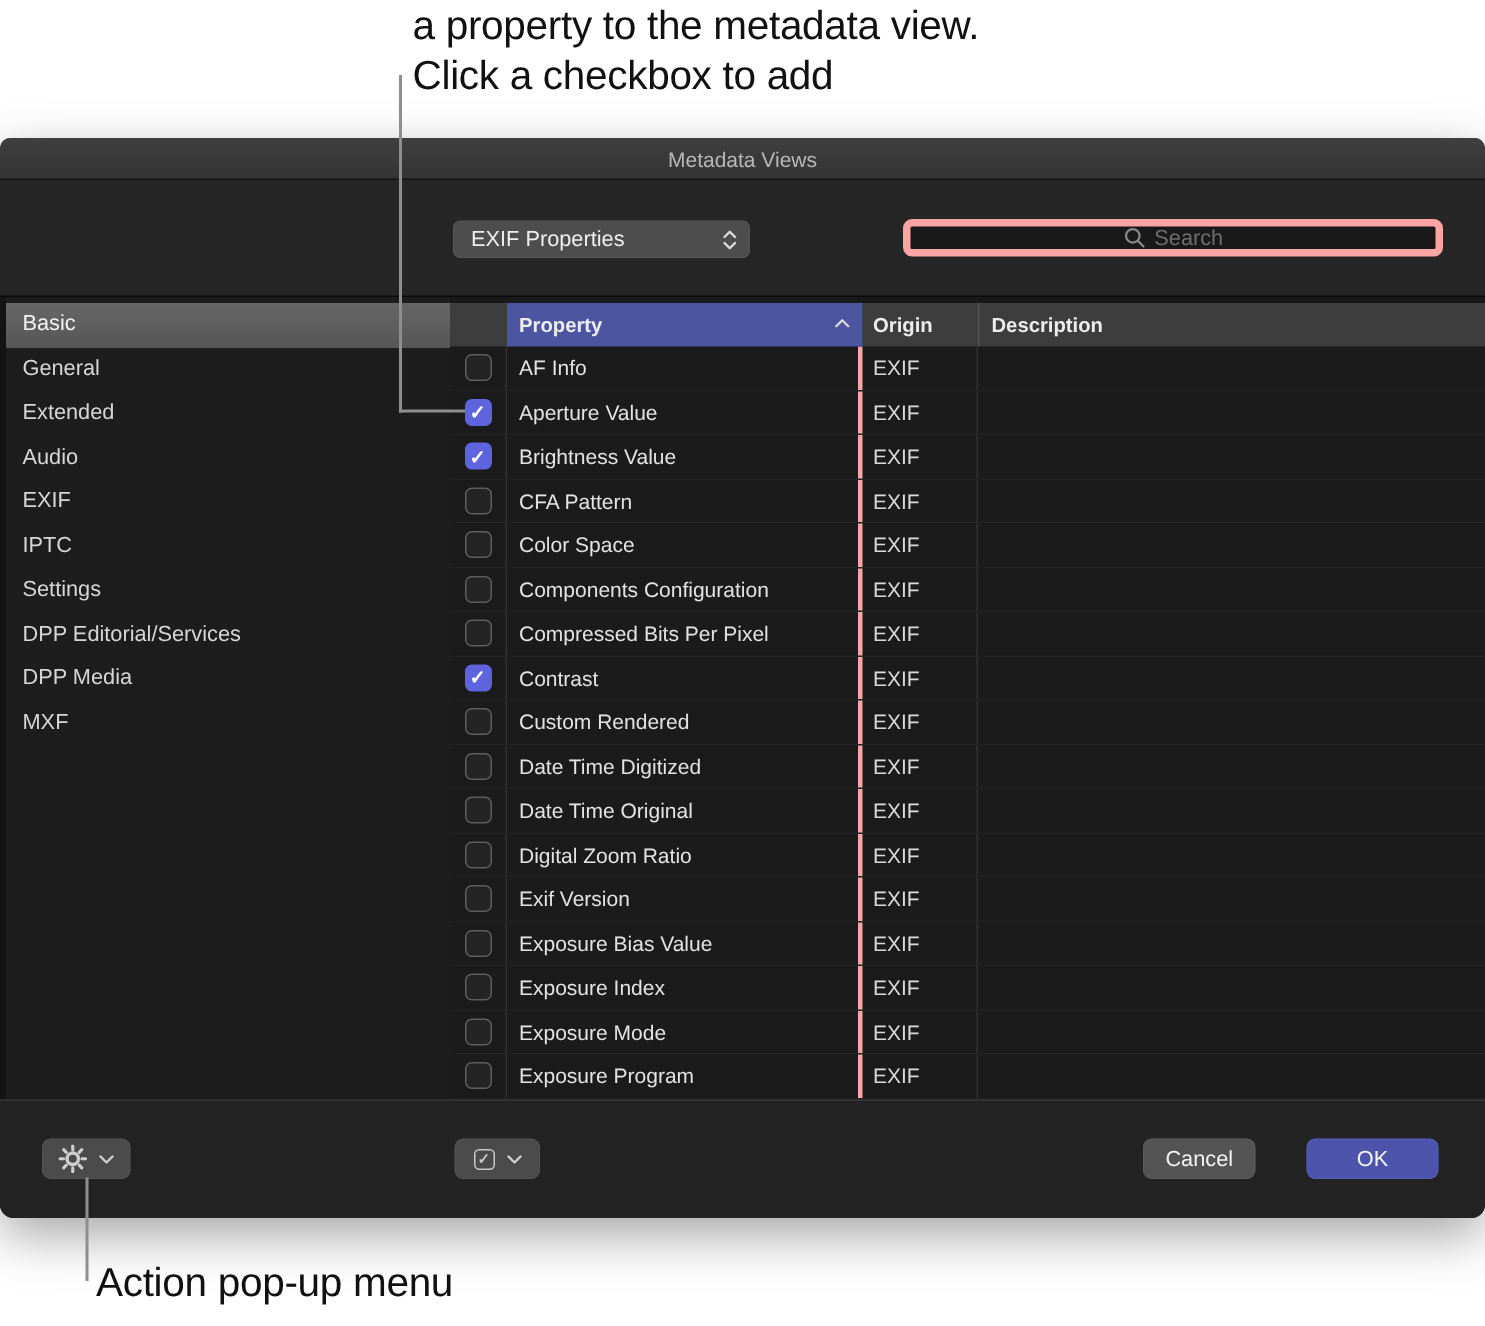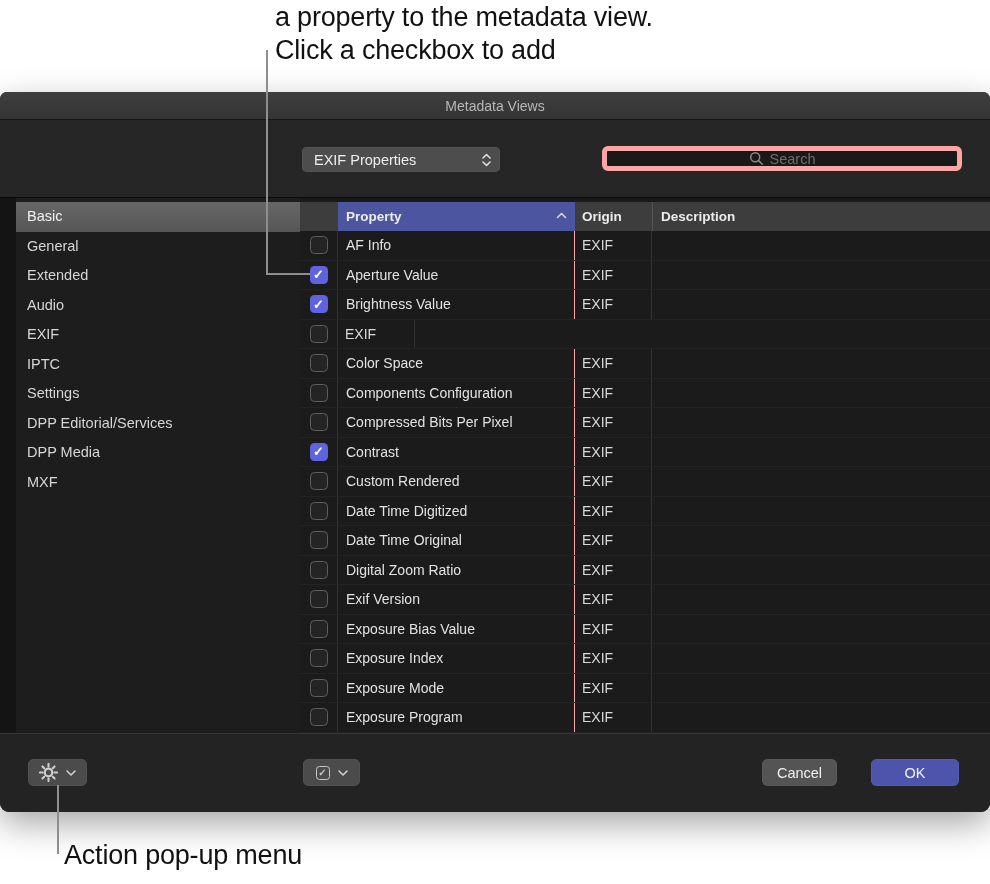--- a/index.html
+++ b/index.html
@@ -31,41 +31,41 @@
               justify-content:space-between; padding:0 8px 0 12px; cursor:default;
               box-shadow:inset 0 0 0 .5px #5a5a5a; }
   .dropdown .val { color:#ededed; font-size:14.5px; }
   .searchfield { position:absolute; left:602px; top:26px; width:360px; height:25px;
                  background:#191919; border:5px solid #fca5a5; border-radius:6px;
                  display:flex; align-items:center; justify-content:center; gap:6px; }
   .searchfield .ph { color:#6e6e6e; font-size:14.5px; }
 
   
   .main { position:relative; height:535px; background:#141414; }
-  .sidebar { position:absolute; left:16px; top:0; width:298px; height:100%;
+  .sidebar { position:absolute; left:4px; top:0; width:298px; height:100%;
              background:#1d1d1d; border-right:2px solid #0c0c0c; padding-top:4px; }
   .side-item { height:29.5px; line-height:29.5px; padding-left:11px;
                font-size:14.5px; color:#d6d6d6; white-space:nowrap; }
   .side-item.selected { background:linear-gradient(#676767,#565656); color:#f2f2f2; }
 
   .table { position:absolute; left:300px; top:0; right:0; height:100%;
            background:#191919; padding-top:4px; }
   .thead { display:flex; height:29px; }
   .th { display:flex; align-items:center; font-size:13.5px; font-weight:bold; color:#ececec; }
   .th-check { width:38px; background:#3d3d3d; }
   .th-prop  { width:237px; background:var(--accent_header,#4c55a0); padding-left:8px;
               position:relative; }
   .th-prop .sortglyph { position:absolute; right:8px; top:10px; }
   .th-origin { width:77px; background:#3d3d3d; padding-left:7px; }
   .th-desc { flex:1; background:#3d3d3d; padding-left:8px; border-left:1px solid #565656; }
 
   .tr { display:flex; height:29.5px; background:#1b1b1b; border-bottom:1px solid #232323; }
   .td { display:flex; align-items:center; font-size:14px; }
   .td-check { width:38px; justify-content:center; border-right:1px solid #323232; }
-  .td-prop  { width:237px; padding-left:8px; color:#e2e2e2; border-right:1px solid #fca5a5; white-space:nowrap; }
+  .td-prop  { width:237px; padding-left:8px; color:#e2e2e2; border-right:3px solid #fca5a5; white-space:nowrap; }
   .td-origin{ width:77px; padding-left:7px; color:#d9d9d9; border-right:1px solid #323232; }
   .td-desc  { flex:1; }
 
   .cb { width:18px; height:18px; border-radius:4.5px; display:flex; align-items:center;
         justify-content:center; cursor:default; }
   .cb.unchecked { border:1.5px solid #5e5e5e; background:#242424; }
   .cb.checked { background:var(--accent_checkbox,#5e63de); color:#fff;
                 font-size:13px; font-weight:bold; }
 
   
@@ -176,20 +176,21 @@
               <span class="cb checked">✓</span>
             </div>
             <div class="td td-prop">Brightness Value</div>
             <div class="td td-origin">EXIF</div>
             <div class="td td-desc"></div>
           </div>
           <div class="tr">
             <div class="td td-check">
               <span class="cb unchecked"></span>
             </div>
+            <div class="td td-prop">CFA Pattern</div>
             <div class="td td-origin">EXIF</div>
             <div class="td td-desc"></div>
           </div>
           <div class="tr">
             <div class="td td-check">
               <span class="cb unchecked"></span>
             </div>
             <div class="td td-prop">Color Space</div>
             <div class="td td-origin">EXIF</div>
             <div class="td td-desc"></div>

